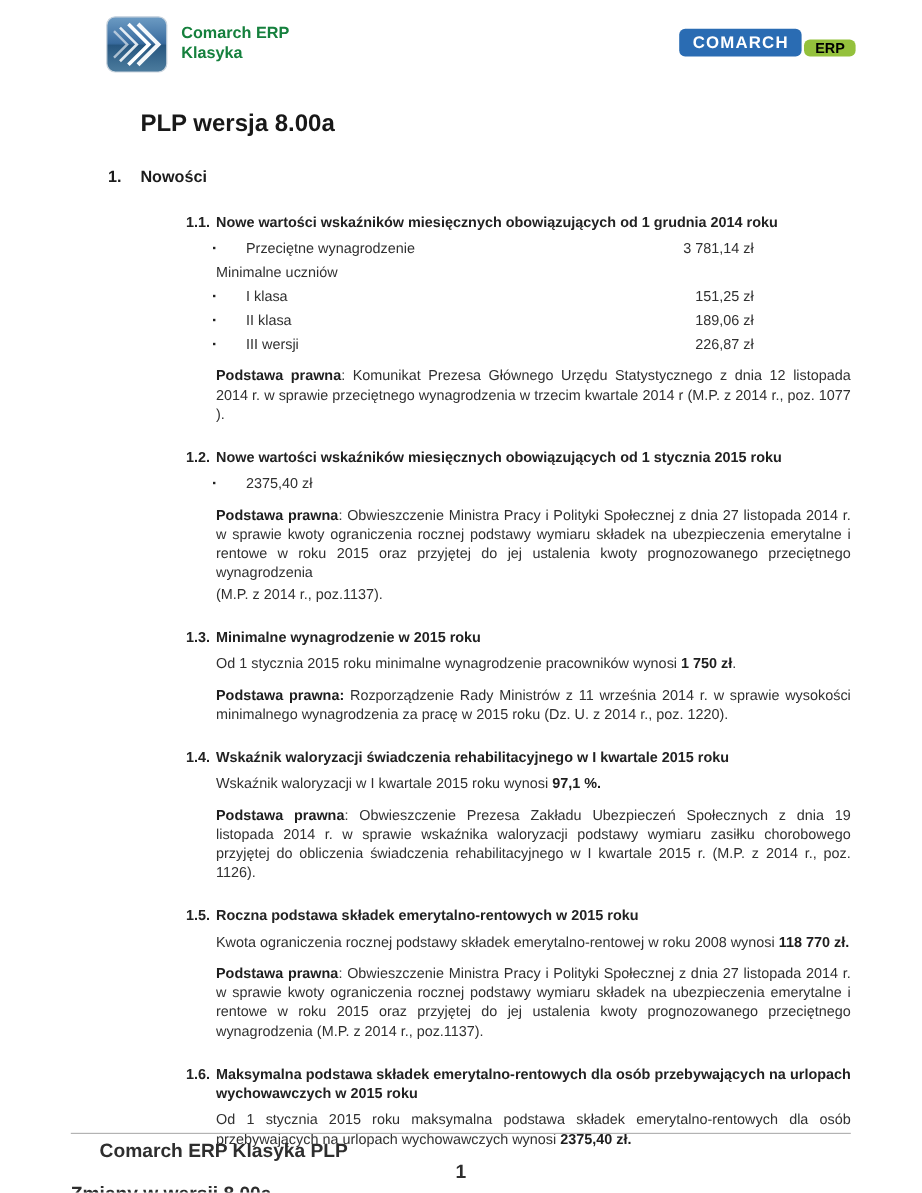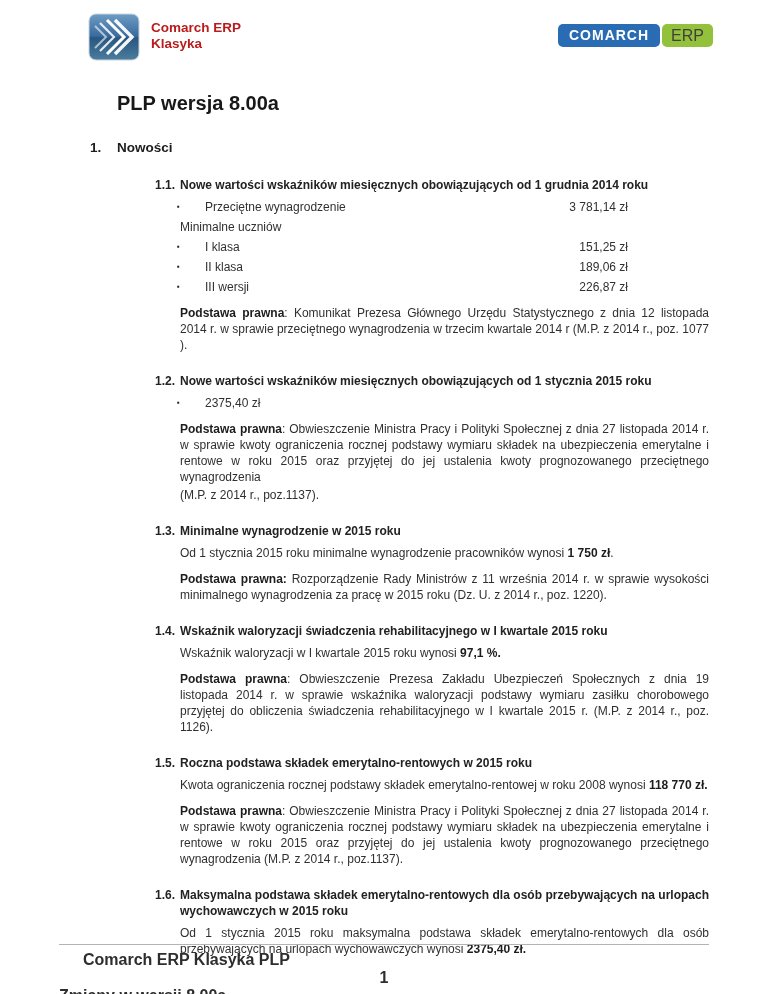--- a/index.html
+++ b/index.html
@@ -5,25 +5,25 @@
   html,body { margin:0; padding:0; background:#ffffff; }
   .page {
     position:relative; width:768px; height:994px; background:#ffffff;
     font-family:"Liberation Sans", sans-serif; color:#303030; overflow:hidden;
   }
 
   
   .hdr { position:absolute; top:13px; left:88px; right:55px;
          display:flex; justify-content:space-between; align-items:flex-start; }
   .logo-left { display:flex; gap:11px; }
-  .logo-text { padding-top:7px; font-weight:bold; font-size:13.5px; line-height:16px; color:#b91c1c; }
-  .brand { display:flex; gap:2px; margin-top:11px; }
+  .logo-text { padding-top:7px; font-weight:bold; font-size:13.5px; line-height:16px; color:#15803d; }
+  .brand { display:flex; gap:2px; margin-top:11px;align-items:flex-end; }
   .brand-comarch { background:#2a6cb3; color:#fff; font-weight:bold; font-size:14px;
                    letter-spacing:1px; padding:3px 11px 4px; border-radius:5px; }
-  .brand-erp { background:#94c13c; color:#404040; font-weight:normal; font-size:16px;
+  .brand-erp { background:#94c13c; color:#000000; font-weight:bold; font-size:12px;
                padding:0 9px; border-radius:5px; display:flex; align-items:center; }
 
   
   .content { position:absolute; left:107px; right:59px; top:78px; font-size:12px; line-height:16px; }
 
   h1.doc-title { margin:14px 0 0 10px; font-size:20px; line-height:23px; font-weight:bold; color:#181818; }
 
   .section-heading { margin:24px 0 0 -17px; display:flex; font-weight:bold;
                      font-size:13.5px; line-height:18px; color:#1c1c1c; }
   .section-heading .sec-num { flex:0 0 27px; }

